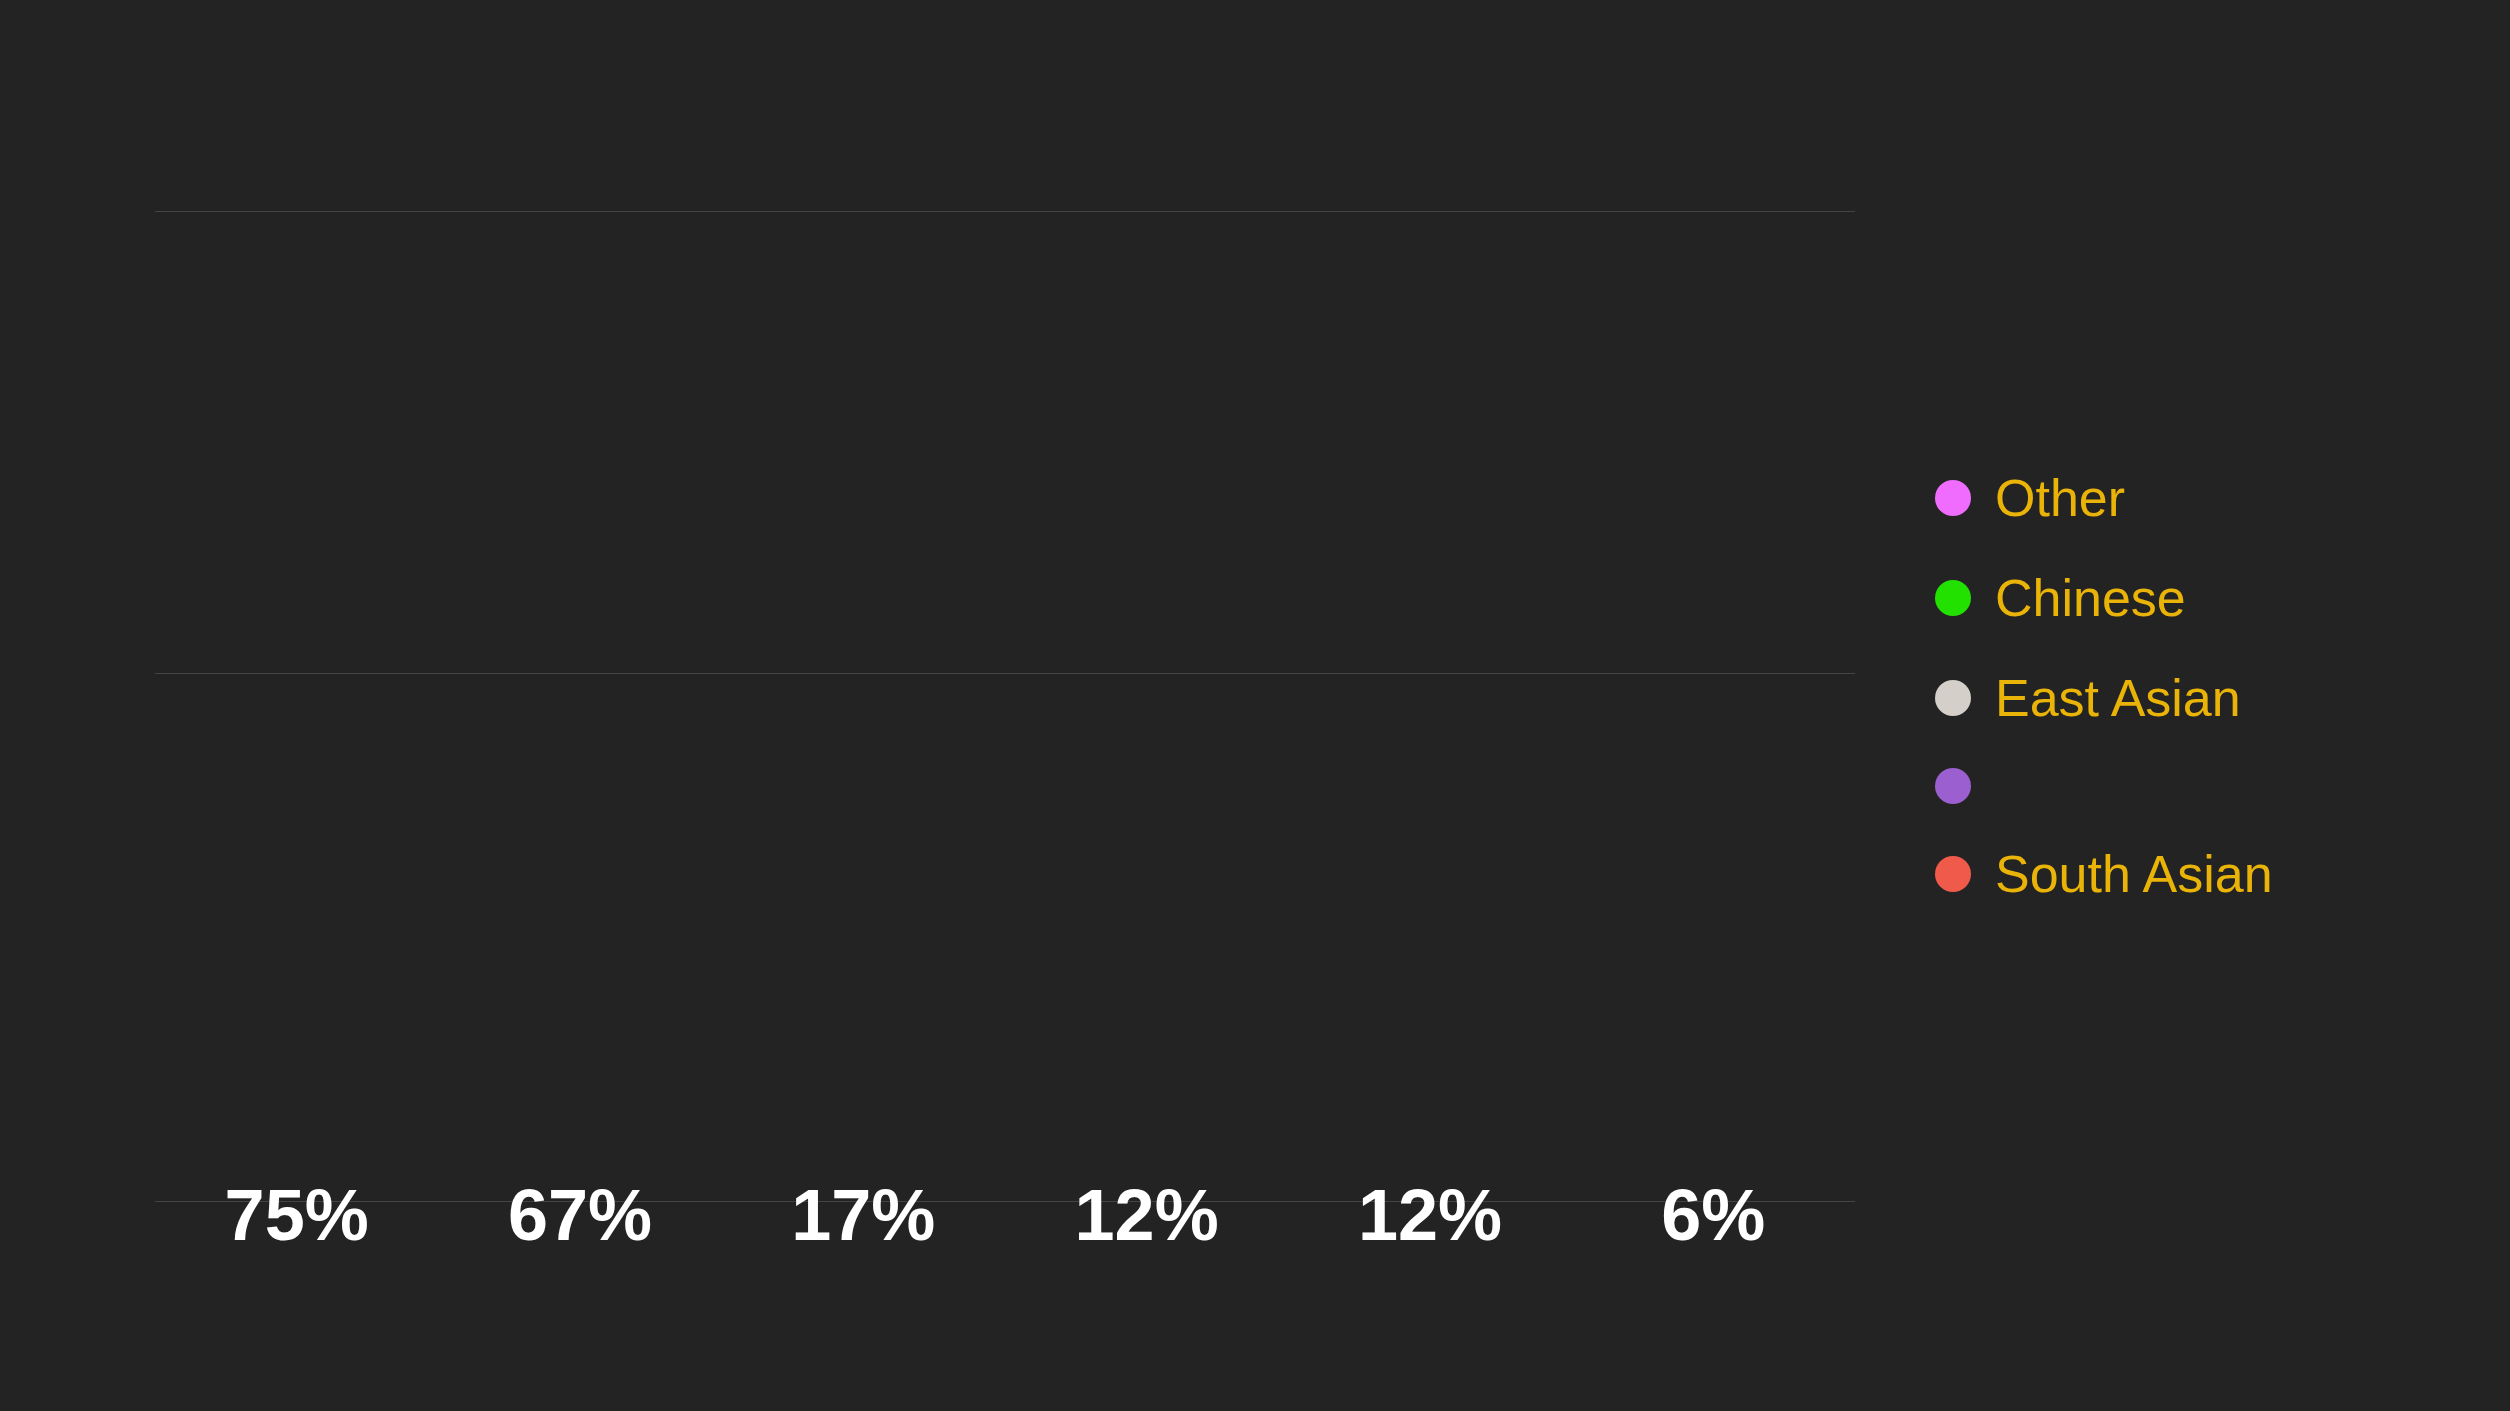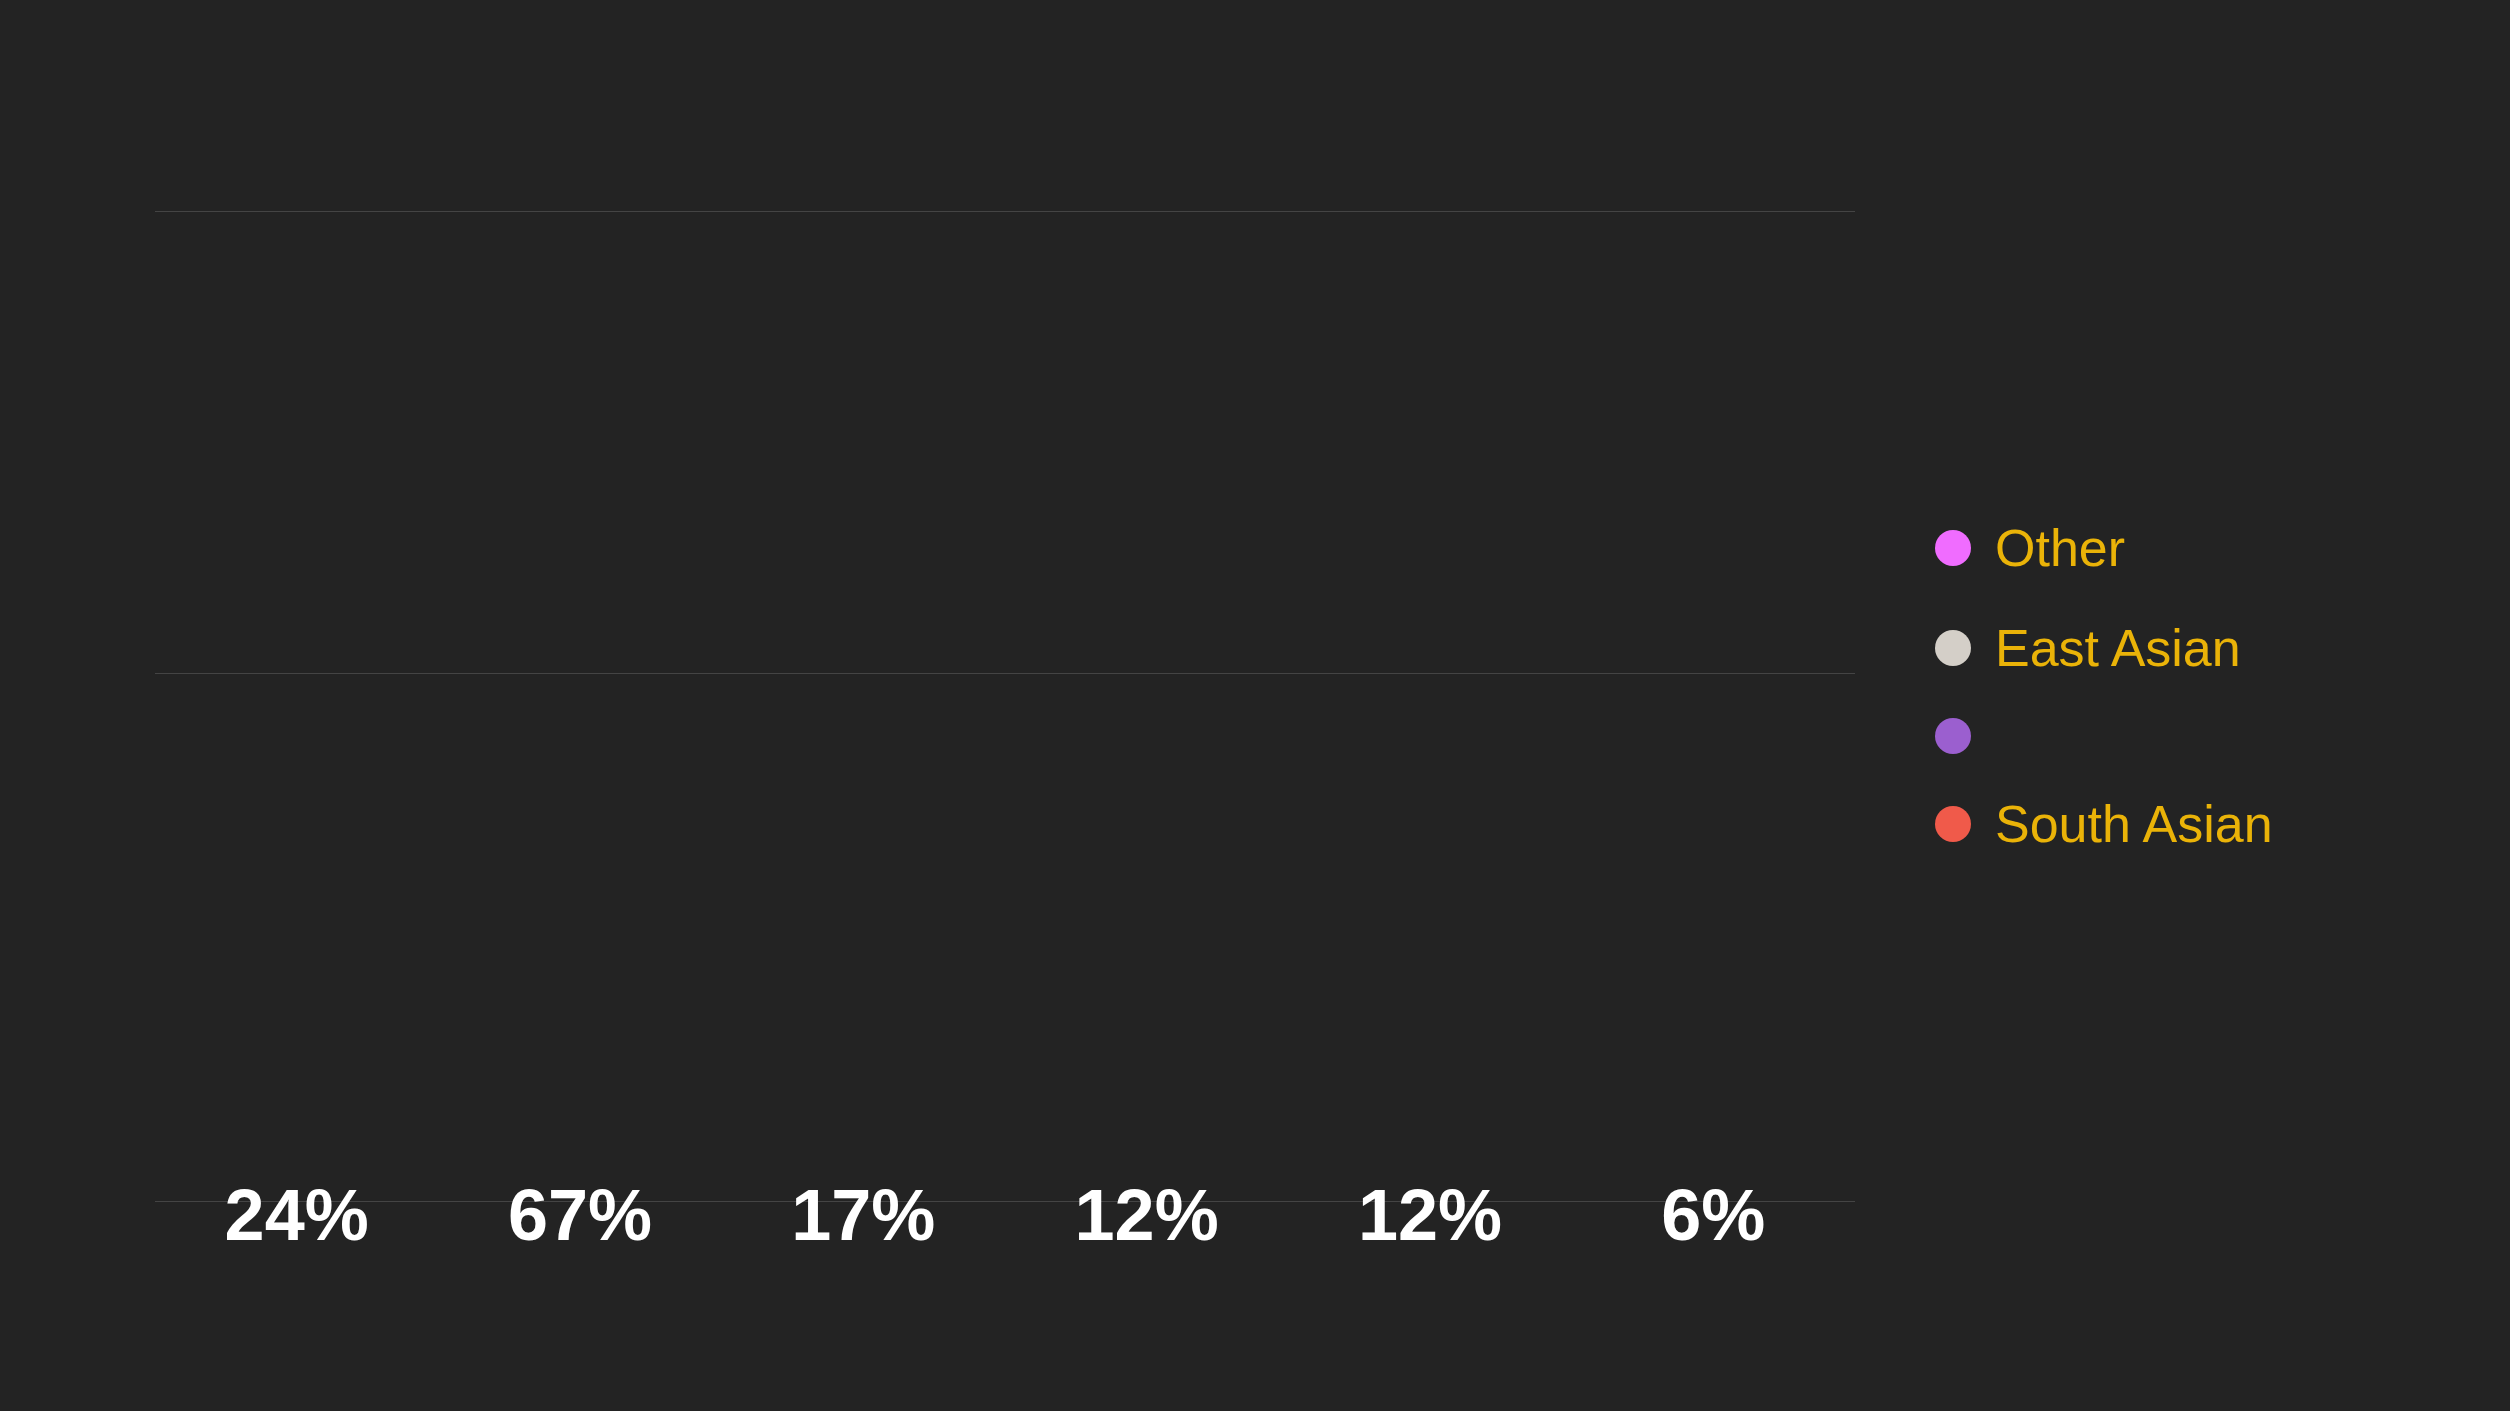--- a/index.html
+++ b/index.html
@@ -130,21 +130,21 @@
 <div class="chart-container">
   <div class="chart-inner">
     <div class="bars-area">
       <div class="grid-lines">
           <div class="grid-line" style="top: 5%;"></div>
           <div class="grid-line" style="top: 47%;"></div>
           <div class="grid-line" style="top: 95%;"></div>
         </div>
       <div class="bars-wrapper">
           <div class="bar-group">
-            <div class="bar-label" style="bottom: 85%; top: auto; transform: none; position: absolute;">24%</div>
+            <div class="bar-label" style="bottom: 85%; top: auto; transform: none; position: absolute;">75%</div>
             <div class="bar-rect" style="height: 85%; background-color: rgb(240, 108, 255); border-radius: 4px 4px 0px 0px;"></div>
           </div>
           <div class="bar-group">
             <div class="bar-label" style="bottom: 43.7143%; top: auto; transform: none; position: absolute;">67%</div>
             <div class="bar-rect" style="height: 43.7143%; background-color: rgb(125, 216, 248); border-radius: 4px 4px 0px 0px;"></div>
           </div>
           <div class="bar-group">
             <div class="bar-label" style="bottom: 41.2857%; top: auto; transform: none; position: absolute;">17%</div>
             <div class="bar-rect" style="height: 41.2857%; background-color: rgb(34, 224, 0); border-radius: 4px 4px 0px 0px;"></div>
           </div>
@@ -161,20 +161,24 @@
             <div class="bar-rect" style="height: 14.5714%; background-color: rgb(212, 207, 200); border-radius: 4px 4px 0px 0px;"></div>
           </div>
         </div>
     </div>
     <div class="legend">
         <div class="legend-item">
           <div class="legend-dot" style="background-color: rgb(240, 108, 255);"></div>
           <span class="legend-text">Other</span>
         </div>
         <div class="legend-item">
+          <div class="legend-dot" style="background-color: rgb(34, 224, 0);"></div>
+          <span class="legend-text">Chinese</span>
+        </div>
+        <div class="legend-item">
           <div class="legend-dot" style="background-color: rgb(212, 207, 200);"></div>
           <span class="legend-text">East Asian</span>
         </div>
         <div class="legend-item">
           <div class="legend-dot" style="background-color: rgb(155, 95, 207);"></div>
         </div>
         <div class="legend-item">
           <div class="legend-dot" style="background-color: rgb(240, 90, 74);"></div>
           <span class="legend-text">South Asian</span>
         </div>

